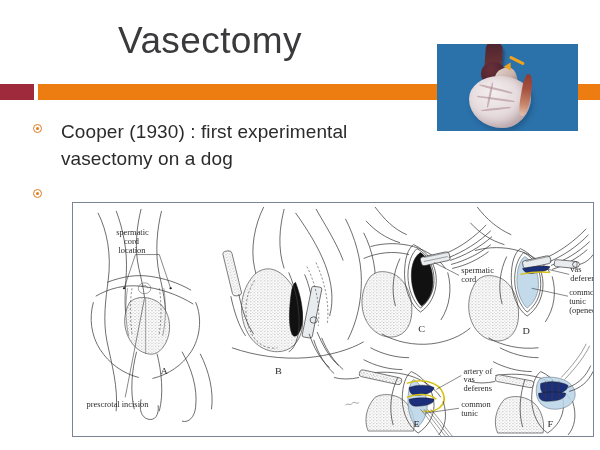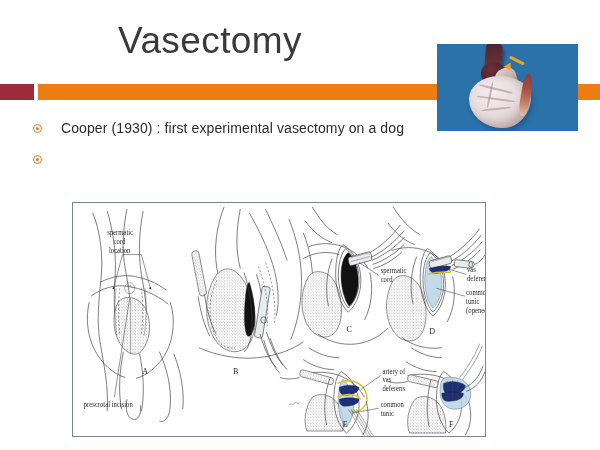--- a/index.html
+++ b/index.html
@@ -183,32 +183,32 @@
     top: 50%;
     width: 3.4px;
     height: 3.4px;
     margin-left: -1.7px;
     margin-top: -1.7px;
     border-radius: 50%;
     background: #e07b1e;
   }
   .bullet-text {
     font-family: "Liberation Sans", sans-serif;
-    font-size: 14px;
+    font-size: 19px;
     line-height: 1.42;
     color: #2b2b2b;
     letter-spacing: 0.1px;
   }
 
   
   #figure-panel {
     position: absolute;
     left: 72px;
     top: 202px;
-    width: 414px;
+    width: 522px;
     height: 235px;
     background: #ffffff;
     border: 1px solid #7a8494;
     box-sizing: border-box;
     overflow: hidden;
   }
   #figure-svg {
     display: block;
     width: 100%;
     height: 100%;

